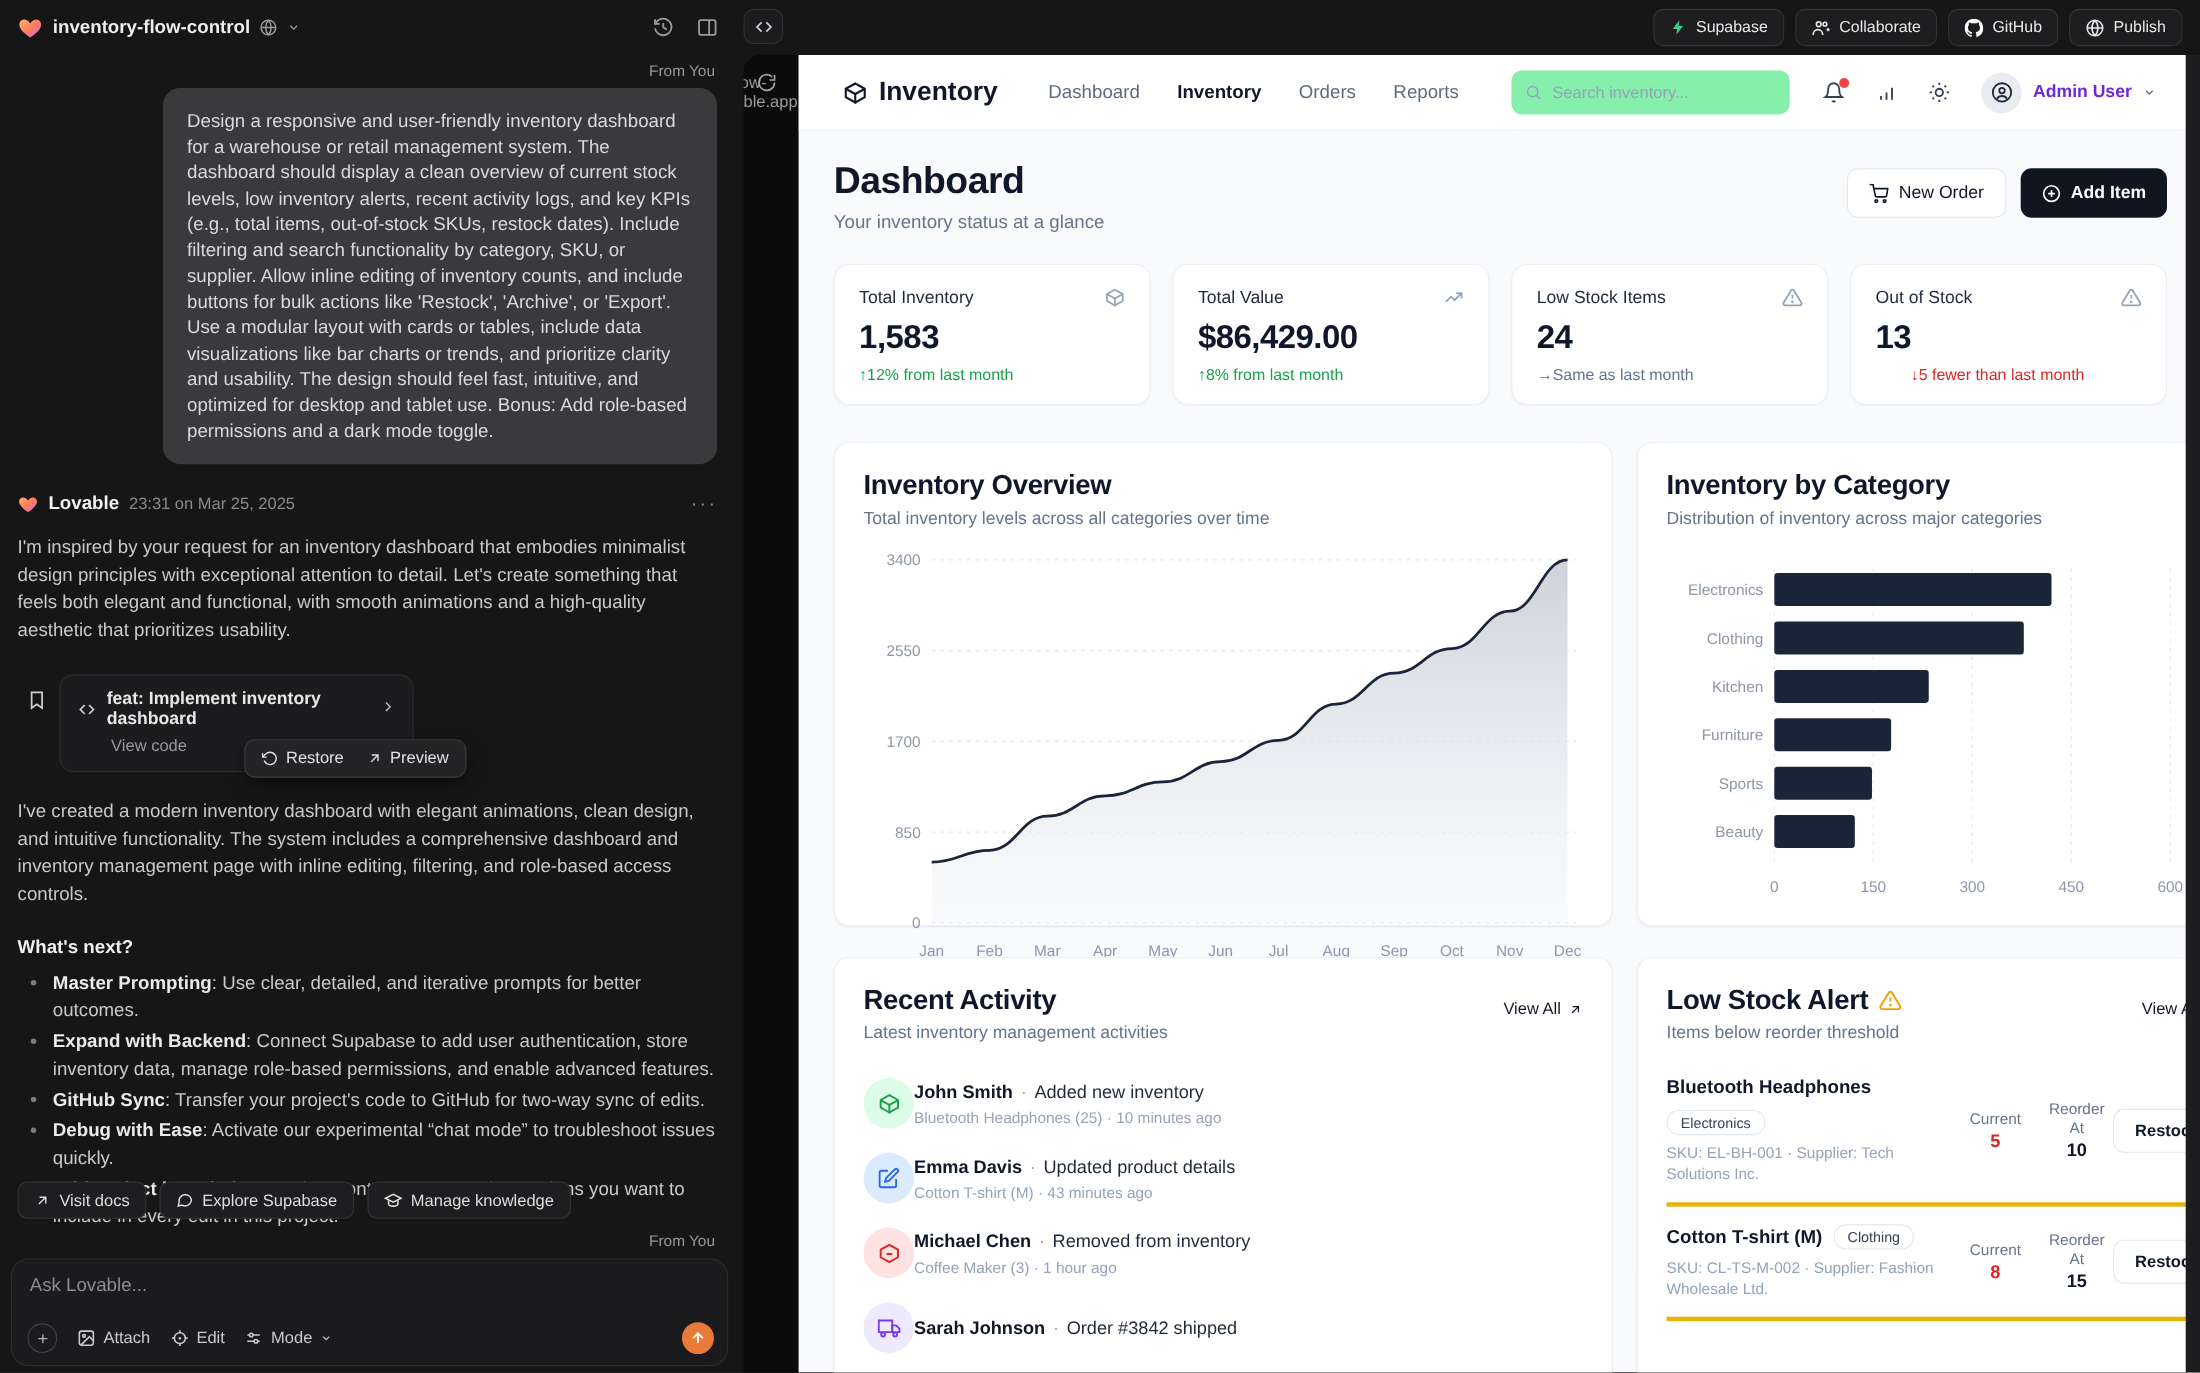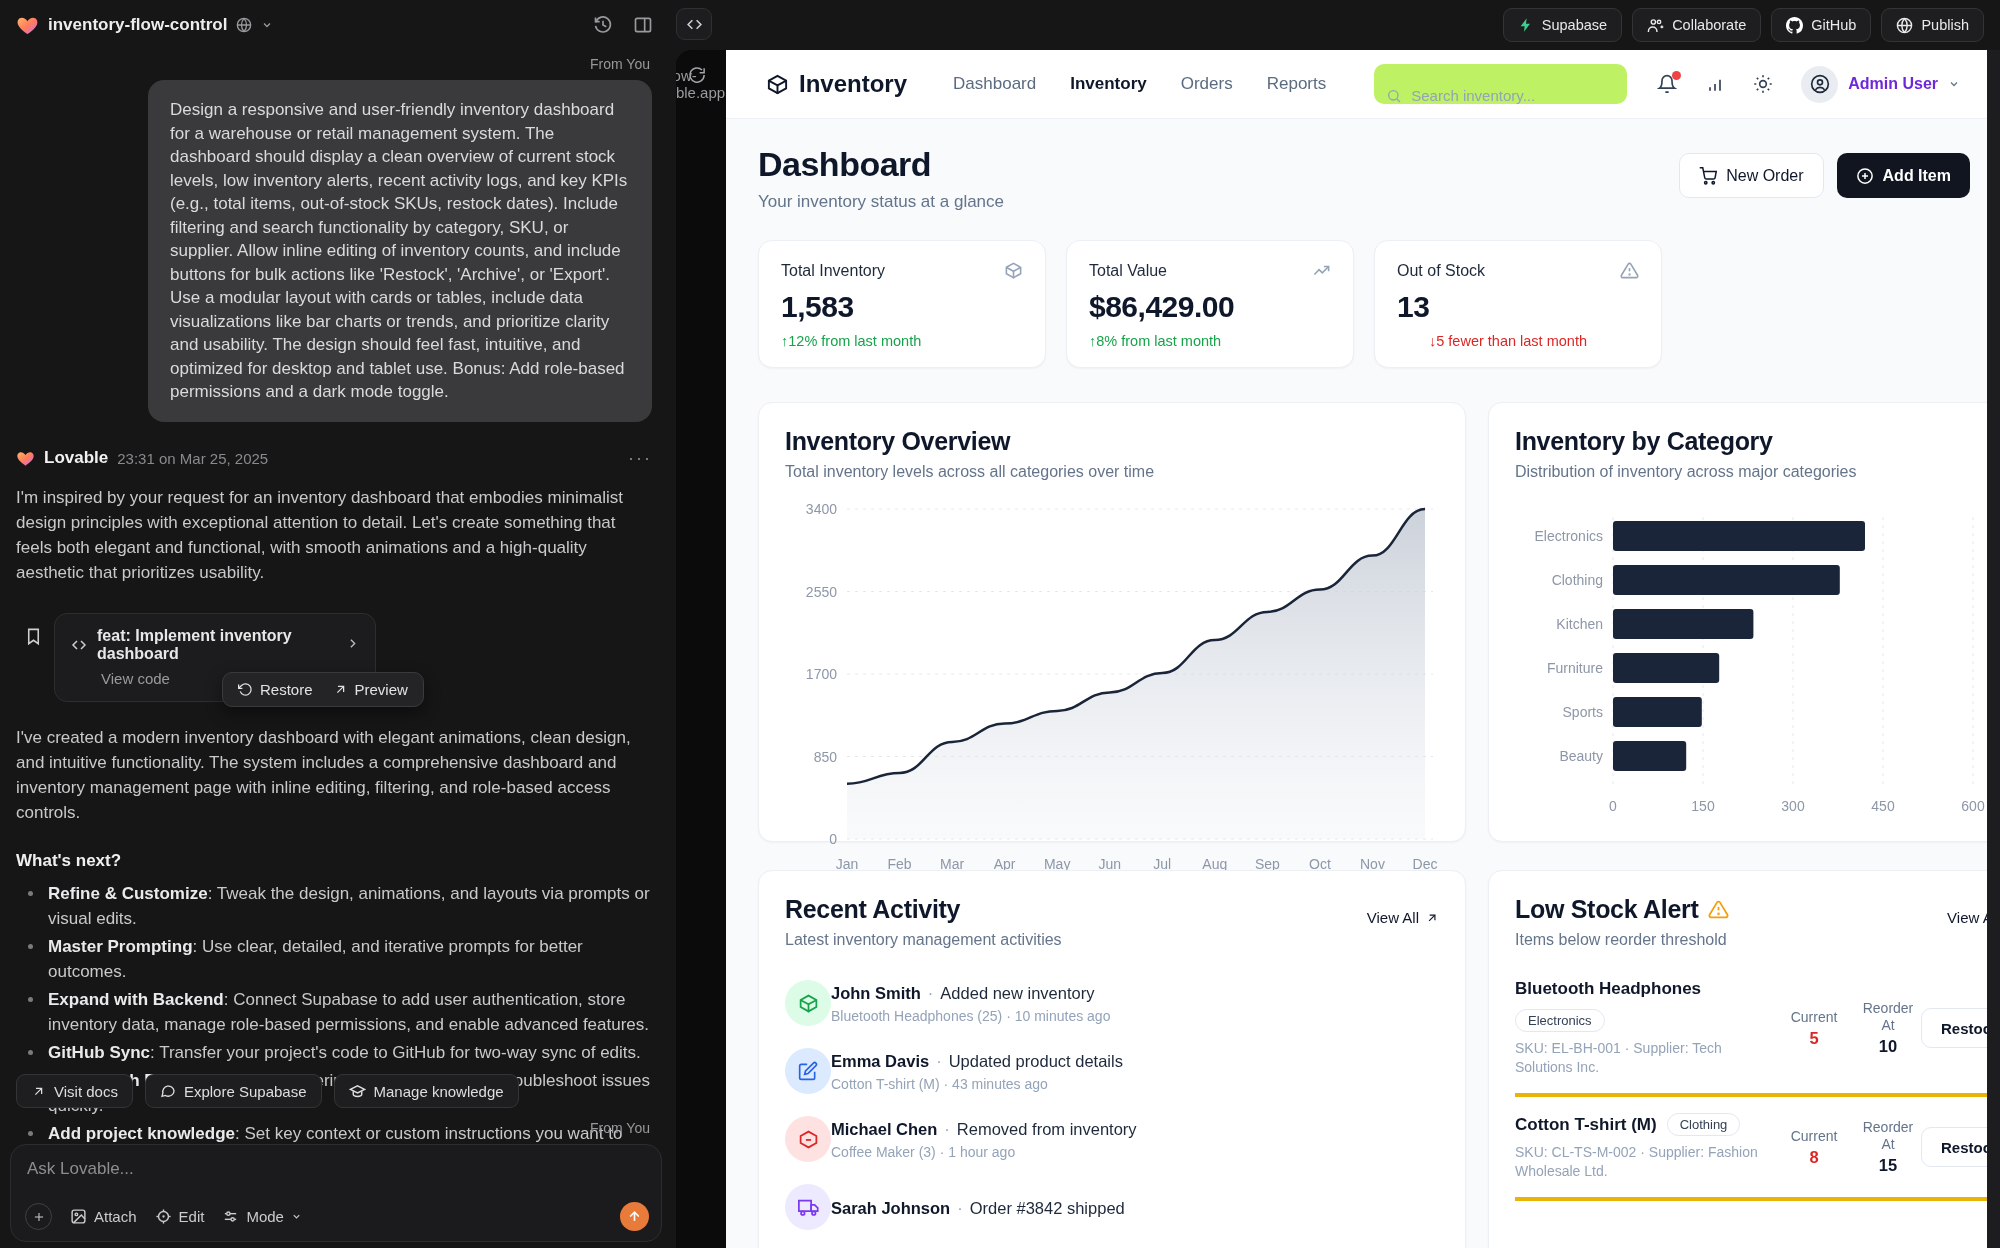--- a/index.html
+++ b/index.html
@@ -59,21 +59,21 @@
   .chrome-icons { position:absolute; right:20px; display:flex; gap:16px; color:#a5a5a9; }
   .chrome-icons span { cursor:pointer; display:flex; }
 
   
   .app { flex:1; background:#f8fafc; position:relative; overflow:hidden; color:#0f172a; }
   .edge { position:absolute; top:0; right:0; bottom:0; width:13px; background:#1d1d1f; }
   .nav { height:69px; background:#fff; border-bottom:1px solid #edf0f4; display:flex; align-items:center; padding:0 40px 0 40px; }
   .brand { display:flex; align-items:center; gap:10px; font-size:24px; font-weight:700; color:#0f172a; margin-right:46px; }
   .navlink { font-size:17px; color:#5b6b80; margin-right:34px; cursor:pointer; text-decoration:none; }
   .navlink.active { color:#0f172a; font-weight:600; }
-  .search { margin-left:auto; width:253px; height:40px; background:#bef264; border-radius:10px; display:flex; align-items:flex-end; padding:0 12px; gap:9px; color:#94a3b8; }
+  .search { margin-left:auto; width:253px; height:40px; background:#86efac; border-radius:10px; display:flex; align-items:center; padding:0 12px; gap:9px; color:#94a3b8; }
   .search input { border:none; background:transparent; outline:none; font-family:"Liberation Sans", sans-serif; font-size:15px; color:#334155; width:100%; }
   .search input::placeholder { color:#94a3b8; }
   .nav-icons { display:flex; align-items:center; gap:28px; margin-left:30px; color:#334155; }
   .nav-ic { position:relative; cursor:pointer; display:flex; }
   .bell-dot { position:absolute; top:-3px; right:-4px; width:9px; height:9px; border-radius:50%; background:#ef4444; }
   .user { display:flex; align-items:center; gap:10px; margin-left:28px; cursor:pointer; }
   .avatar { width:37px; height:37px; border-radius:50%; background:#e9edf2; display:flex; align-items:center; justify-content:center; color:#1e293b; }
   .user-name { font-size:16px; font-weight:600; color:#6d28d9; }
 
   .content { padding:26px 30px 0 32px; }
@@ -285,21 +285,20 @@
                 </svg>
               </span>
             <span>Preview</span>
           </span>
         </div>
       </div>
 
       <p class="para">I've created a modern inventory dashboard with elegant animations, clean design, and intuitive functionality. The system includes a comprehensive dashboard and inventory management page with inline editing, filtering, and role-based access controls.</p>
       <p class="whats-next">What's next?</p>
       <ul class="steps">
-        <li><span class="b">Refine &amp; Customize</span><span>: Tweak the design, animations, and layouts via prompts or visual edits.</span></li>
         <li><span class="b">Master Prompting</span><span>: Use clear, detailed, and iterative prompts for better outcomes.</span></li>
         <li><span class="b">Expand with Backend</span><span>: Connect Supabase to add user authentication, store inventory data, manage role-based permissions, and enable advanced features.</span></li>
         <li><span class="b">GitHub Sync</span><span>: Transfer your project's code to GitHub for two-way sync of edits.</span></li>
         <li><span class="b">Debug with Ease</span><span>: Activate our experimental “chat mode” to troubleshoot issues quickly.</span></li>
         <li><span class="b">Add project knowledge</span><span>: Set key context or custom instructions you want to include in every edit in this project.</span></li>
       </ul>
 
       <div class="footer-btns">
         <button class="f-btn">
           <span style="display:flex">
@@ -545,20 +544,34 @@
                   <span class="kpi-label">Total Value</span>
                 <span style="display:flex">
                     <svg width="19" height="19" viewBox="0 0 24 24" fill="none" stroke="currentColor" stroke-width="2">
                       <polyline points="3 17 9 11 13 15 21 7"></polyline>
                       <polyline points="15 7 21 7 21 13"></polyline>
                     </svg>
                   </span>
                 </div>
               <div class="kpi-value">$86,429.00</div>
               <div class="kpi-delta green">↑8% from last month</div>
+            </div>
+            <div class="kpi">
+              <div class="kpi-top">
+                  <span class="kpi-label">Low Stock Items</span>
+                <span style="display:flex">
+                    <svg width="19" height="19" viewBox="0 0 24 24" fill="none" stroke="currentColor" stroke-width="2">
+                      <path d="M10.3 3.9 1.8 18a2 2 0 0 0 1.7 3h17a2 2 0 0 0 1.7-3L13.7 3.9a2 2 0 0 0-3.4 0z"></path>
+                      <line x1="12" y1="9" x2="12" y2="13"></line>
+                      <circle cx="12" cy="17" r="0.5" fill="currentColor"></circle>
+                    </svg>
+                  </span>
+                </div>
+              <div class="kpi-value">24</div>
+              <div class="kpi-delta grey">→Same as last month</div>
             </div>
             <div class="kpi">
               <div class="kpi-top">
                   <span class="kpi-label">Out of Stock</span>
                 <span style="display:flex">
                     <svg width="19" height="19" viewBox="0 0 24 24" fill="none" stroke="currentColor" stroke-width="2">
                       <path d="M10.3 3.9 1.8 18a2 2 0 0 0 1.7 3h17a2 2 0 0 0 1.7-3L13.7 3.9a2 2 0 0 0-3.4 0z"></path>
                       <line x1="12" y1="9" x2="12" y2="13"></line>
                       <circle cx="12" cy="17" r="0.5" fill="currentColor"></circle>
                     </svg>

